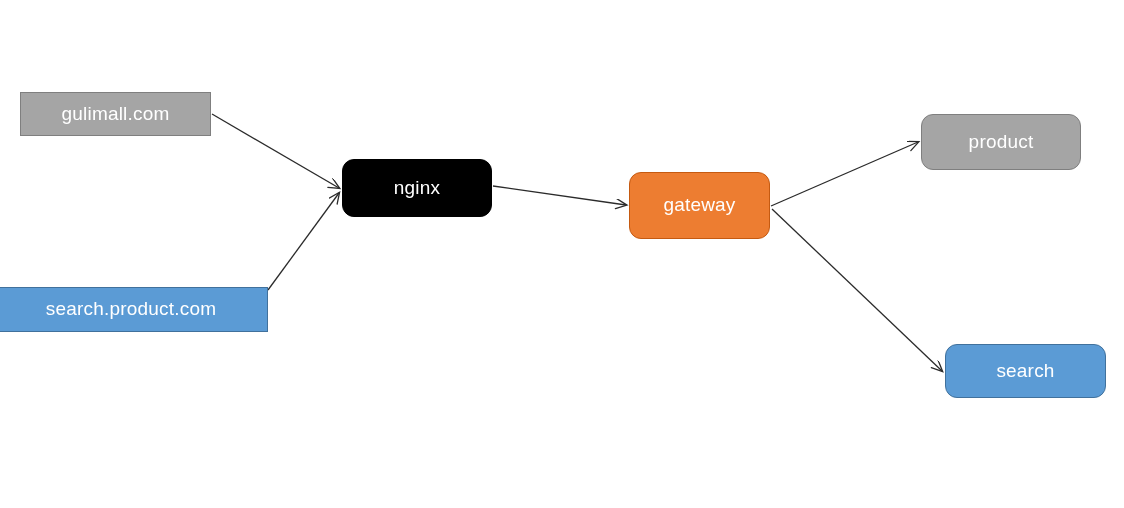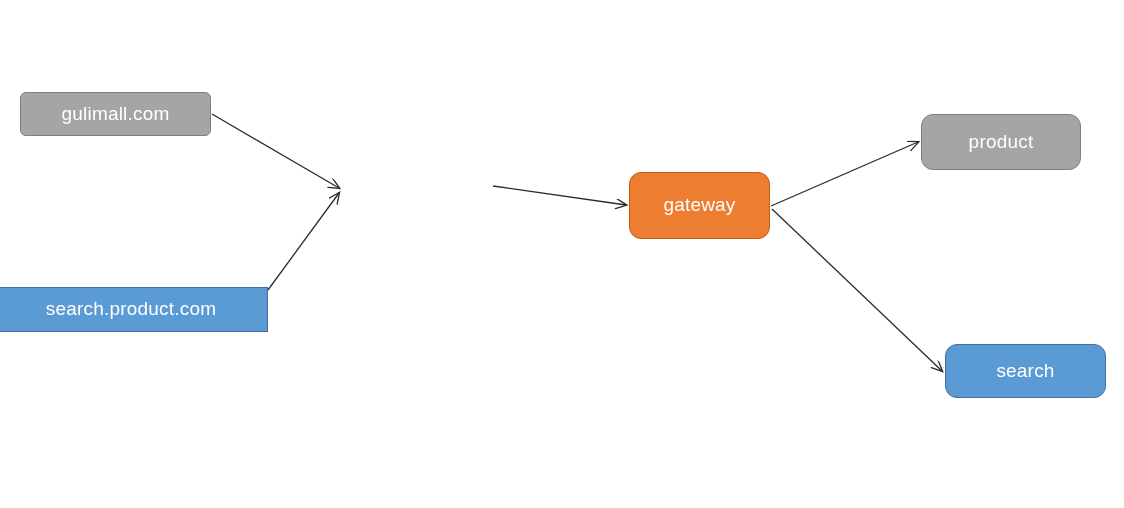--- a/index.html
+++ b/index.html
@@ -46,21 +46,21 @@
   }
 
   
   #node-gulimall {
     left: 20px;
     top: 92px;
     width: 191px;
     height: 44px;
     background: #a5a5a5;
     border: 1px solid #7f7f7f;
-    border-radius: 6px;
+    border-radius: 0;
   }
 
   
   #node-search-gulimall {
     left: -6px;
     top: 287px;
     width: 274px;
     height: 45px;
     background: #5b9bd5;
     border: 1px solid #41719c;
@@ -135,20 +135,23 @@
   </svg>
 
   <div class="node" id="node-gulimall">
     <span class="node-label">gulimall.com</span>
   </div>
 
   <div class="node" id="node-search-gulimall">
     <span class="node-label">search.product.com</span>
   </div>
 
+  <div class="node" id="node-nginx">
+    <span class="node-label">nginx</span>
+  </div>
 
   <div class="node" id="node-gateway">
     <span class="node-label">gateway</span>
   </div>
 
   <div class="node" id="node-search">
     <span class="node-label">search</span>
   </div>
 
   <div class="node" id="node-product">

